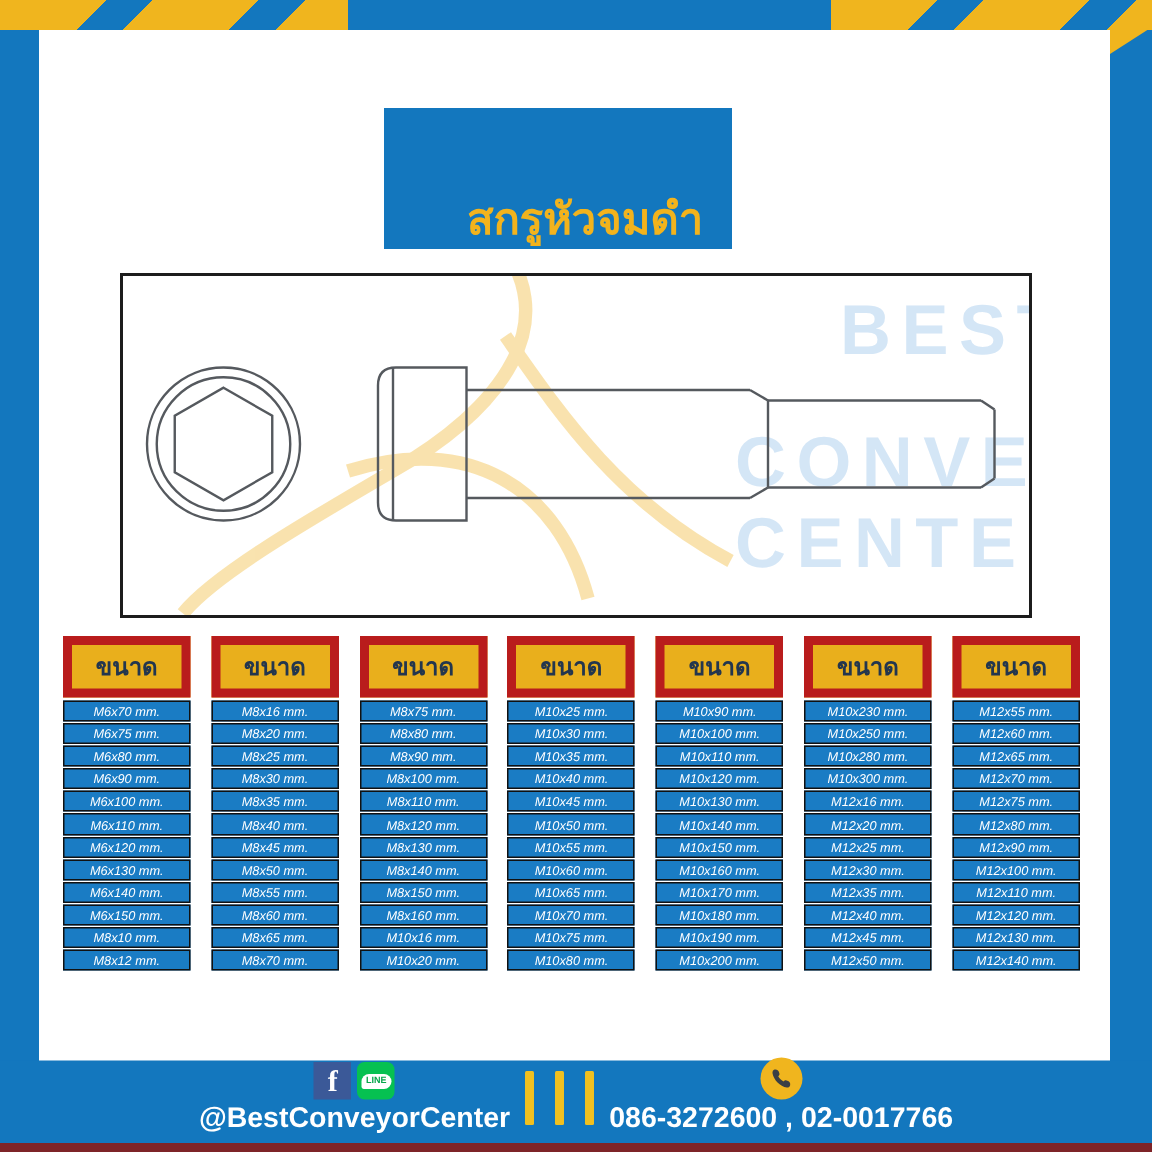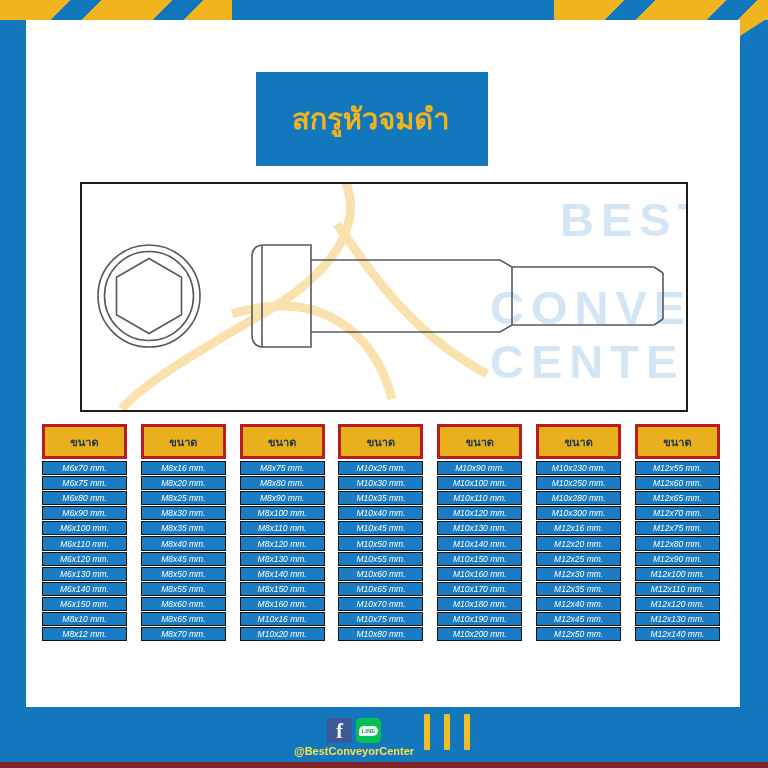--- a/index.html
+++ b/index.html
@@ -12,46 +12,46 @@
   .stripes{position:absolute;top:0;height:100%;background:repeating-linear-gradient(135deg,#f0b51e 0 50px,rgba(0,0,0,0) 50px 72px);}
   .stripes.left{left:0;width:232px;}
   .stripes.right{right:0;width:214px;}
   .frame-left{position:absolute;left:0;top:0;bottom:0;width:26px;background:#1377be;z-index:4;}
   .frame-right{position:absolute;right:0;top:12px;bottom:0;width:28px;background:#1377be;z-index:4;}
   .frame-right::before{content:'';position:absolute;top:0;left:0;width:28px;height:24px;background:#f0b51e;clip-path:polygon(0 0,100% 0,100% 25%,0 100%);}
   
   .title-box{
     position:absolute;left:256px;top:72px;width:232px;height:94px;background:#1377be;
     color:#f2b31d;font-weight:bold;font-size:29px;line-height:1.32;
-    display:flex;flex-direction:column;justify-content:center;padding-left:36px;box-sizing:border-box;z-index:6;
+    display:flex;flex-direction:row;justify-content:center;padding-left:36px;box-sizing:border-box;z-index:6;align-items:flex-end;
   }
   
   .drawing{position:absolute;left:80px;top:182px;width:608px;height:230px;border:2px solid #1c1c1c;background:#fff;box-sizing:border-box;overflow:hidden;z-index:6;}
   .wm-line{position:absolute;font-weight:bold;color:rgba(160,200,235,0.45);letter-spacing:7px;font-size:47px;white-space:nowrap;}
   .wm-1{left:478px;top:8px;}
   .wm-2{left:408px;top:96px;}
   .wm-3{left:408px;top:150px;}
   .drawing svg{position:absolute;left:0;top:0;}
   
   .tables{position:absolute;left:42px;top:424px;width:678px;display:flex;justify-content:space-between;z-index:6;}
   .size-table{width:85px;}
   .st-header{
-    background:#e9af1c;border:3px solid #b91c1c;color:#23364e;font-weight:bold;font-size:11px;
+    background:#e9af1c;border:6px solid #b91c1c;color:#23364e;font-weight:bold;font-size:16px;
     height:29px;display:flex;align-items:center;justify-content:center;margin-bottom:2px;
   }
   .st-row{
     background:#1a7cc4;border:1px solid #111;color:#fff;font-size:8.5px;font-style:italic;
     height:12.1px;display:flex;align-items:center;justify-content:center;margin-bottom:1px;
   }
   
   .footer{position:absolute;left:0;bottom:0;width:768px;z-index:7;}
   .footer-main{height:55px;background:#1377be;display:flex;align-items:flex-end;justify-content:center;padding-bottom:5px;box-sizing:border-box;}
   .footer-strip{height:6px;background:#7e2428;}
   .fgroup{display:flex;flex-direction:column;align-items:center;gap:2px;padding:0 3px;}
-  .flabel{color:#fde047;font-weight:bold;font-size:11px;white-space:nowrap;letter-spacing:0;}
+  .flabel{color:#ffffff;font-weight:bold;font-size:19px;white-space:nowrap;letter-spacing:0;}
   .fdiv{width:6px;height:36px;background:#f0c020;margin:0 7px;align-self:center;border-radius:1px;}
   .icon-row{display:flex;gap:4px;align-items:center;}
   .fb-icon{width:25px;height:25px;background:#3b5998;color:#fff;font-weight:bold;font-size:20px;display:flex;align-items:flex-end;justify-content:center;font-family:"Liberation Serif",serif;}
   .line-icon{width:25px;height:25px;background:#06c151;border-radius:5px;display:flex;align-items:center;justify-content:center;}
   .line-bubble{background:#fff;border-radius:7px 7px 7px 2px;padding:2px 3px;color:#06a64a;font-size:6px;font-weight:bold;}
   .circle-icon{width:28px;height:28px;border-radius:50%;display:flex;align-items:center;justify-content:center;}
   .mail-circle{background:#c2272d;}
   .globe-circle{background:#2fa8dd;}
   .phone-circle{background:#f0b51e;}
 </style>
@@ -230,16 +230,24 @@
     </div>
 
     <div class="fdiv"></div>
 
 
     <div class="fdiv"></div>
 
 
     <div class="fdiv"></div>
 
+    <div class="fgroup">
+      <div class="circle-icon phone-circle">
+        <svg width="16" height="16" viewBox="0 0 20 20">
+            <path fill="#3a3f45" d="M4.2 2.6c1.8-.4 3.2.6 3.6 1.8l.5 1.7c.2.8-.4 1.5-1 2 .6 1.4 2.9 3.7 4.4 4.4.5-.6 1.2-1.2 2-1l1.7.5c1.2.4 2.2 1.8 1.8 3.6-.3 1.3-1.5 2.1-2.8 1.9-5.5-.9-11-6.4-11.9-11.9-.2-1.3.6-2.7 1.7-3z"></path>
+          </svg>
+      </div>
+      <span class="flabel">086-3272600 , 02-0017766</span>
+    </div>
 
   </div>
   <div class="footer-strip"></div>
 </div>
 
 </body></html>

